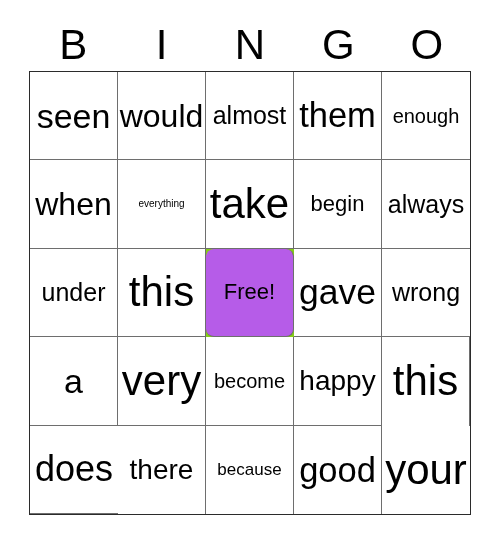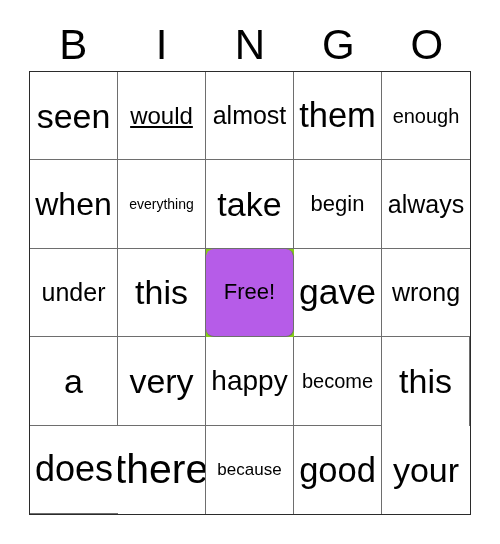--- a/index.html
+++ b/index.html
@@ -77,27 +77,27 @@
     display: block;
     text-align: center;
     color: #000000;
     line-height: 1;
     white-space: nowrap;
     padding: 0 2px;
     user-select: none;
   }
 
   
-  .fs-xl   { font-size: 34px; }
+  .fs-xl   { font-size: 42px; }
   .fs-lg   { font-size: 34px; }
   .fs-md   { font-size: 22px; }
   .fs-sm   { font-size: 25px; }
   .fs-xs   { font-size: 20px; }
   .fs-xxs  { font-size: 17px; }
-  .fs-tiny { font-size: 14px; }
+  .fs-tiny { font-size: 10px; }
 
   .cell.free {
     background: #b65ce8;
     border-radius: 8px;
   }
 </style>
 </head>
 <body>
 
 <div id="card">
@@ -108,21 +108,21 @@
       <div class="header-letter">N</div>
       <div class="header-letter">G</div>
       <div class="header-letter">O</div>
     </div>
 
   <div id="grid">
       <div class="cell">
         <span class="cell-text fs-lg">seen</span>
       </div>
       <div class="cell">
-        <span class="cell-text fs-md" style="font-size: 24px; text-decoration: underline;">would</span>
+        <span class="cell-text fs-md" style="font-size: 32px;">would</span>
       </div>
       <div class="cell">
         <span class="cell-text fs-sm">almost</span>
       </div>
       <div class="cell">
         <span class="cell-text fs-xl" style="font-size: 34.5px;">them</span>
       </div>
       <div class="cell col-last">
         <span class="cell-text fs-xs">enough</span>
       </div>
@@ -156,33 +156,33 @@
       <div class="cell col-last">
         <span class="cell-text fs-sm">wrong</span>
       </div>
       <div class="cell">
         <span class="cell-text fs-lg">a</span>
       </div>
       <div class="cell">
         <span class="cell-text fs-xl">very</span>
       </div>
       <div class="cell">
-        <span class="cell-text fs-md" style="font-size: 28px;">happy</span>
+        <span class="cell-text fs-xs">become</span>
       </div>
       <div class="cell">
-        <span class="cell-text fs-xs">become</span>
+        <span class="cell-text fs-md" style="font-size: 28px;">happy</span>
       </div>
       <div class="cell row-last">
         <span class="cell-text fs-xl">this</span>
       </div>
       <div class="cell col-last">
         <span class="cell-text fs-xl" style="font-size: 36px;">does</span>
       </div>
       <div class="cell row-last">
-        <span class="cell-text fs-lg" style="font-size: 41px; text-align: right;">there</span>
+        <span class="cell-text fs-lg" style="font-size: 28px; text-align: right;">there</span>
       </div>
       <div class="cell row-last">
         <span class="cell-text fs-xxs">because</span>
       </div>
       <div class="cell row-last">
         <span class="cell-text fs-xl" style="font-size: 34.5px;">good</span>
       </div>
       <div class="cell col-last row-last">
         <span class="cell-text fs-xl">your</span>
       </div>

